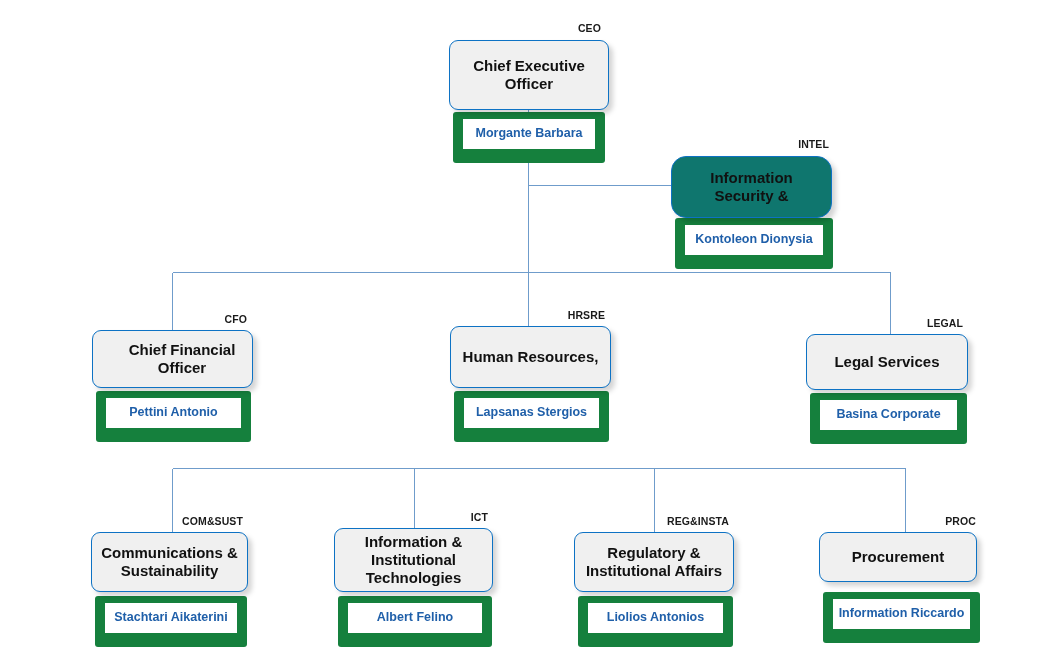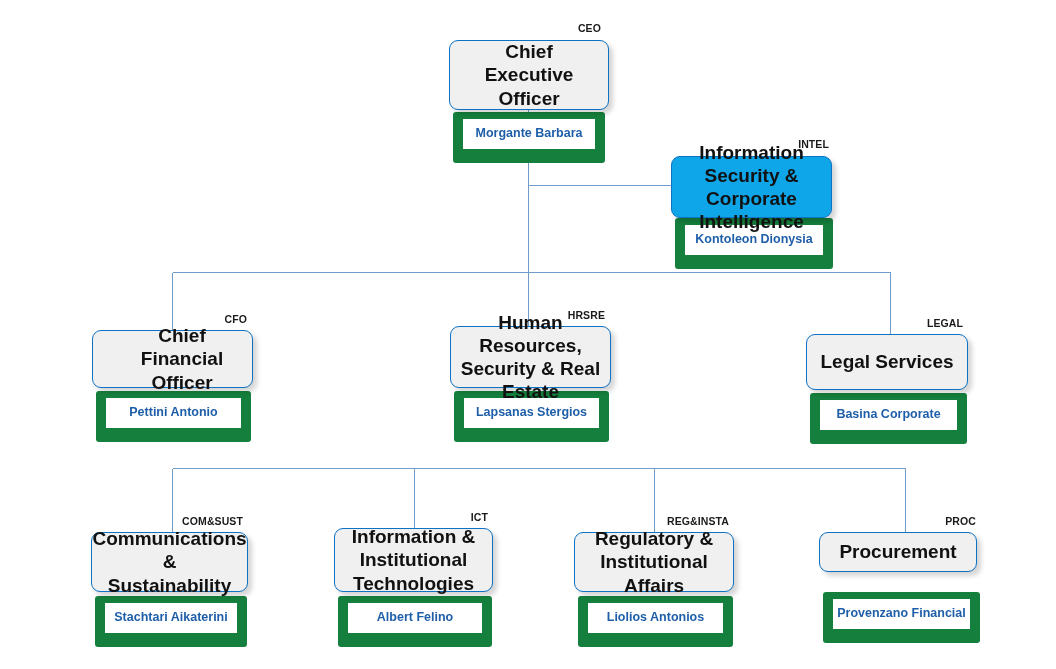--- a/index.html
+++ b/index.html
@@ -61,27 +61,28 @@
     box-sizing: border-box;
     border: 1.6px solid #0d72c4;
     border-radius: 9px;
     background: #f0f0f0;
     display: flex;
     align-items: center;
     justify-content: center;
     text-align: center;
     color: #111111;
     font-weight: bold;
-    font-size: 19px;
+    font-size: 15px;
     line-height: 1.22;
     padding: 4px 9px;
     box-shadow: 4px 4px 5px rgba(0,0,0,0.17);
   }
   .node .box.plain {
-    background: #0ea5e9;
+    background: #0f766e;
+    border-radius: 15px;
   }
   .node .box span {
     display: block;
   }
   
   .node .tag {
     position: absolute;
     font-size: 10.5px;
     font-weight: bold;
     color: #1a1a1a;
@@ -127,21 +128,20 @@
   </div>
 
   <div class="node" style="left:671px; top:156px; width:172px;">
     <div class="tag" style="left:0; top:-18px; width:158px;">INTEL</div>
     <div class="plate-wrap" style="top:62px; width:158px;">
       <div class="plate">Kontoleon  Dionysia</div>
     </div>
     <div class="box plain" style="width:161px; height:62px;">
       <div>
         <span>Information Security &amp;</span>
-        <span>Corporate Intelligence</span>
       </div>
     </div>
   </div>
 
   <div class="node" style="left:92px; top:330px; width:170px;">
     <div class="tag" style="left:0; top:-17px; width:155px;">CFO</div>
     <div class="plate-wrap" style="top:61px; width:155px;">
       <div class="plate">Pettini Antonio</div>
     </div>
     <div class="box" style="width:161px; height:58px;padding-left:28px;">
@@ -150,21 +150,20 @@
   </div>
 
   <div class="node" style="left:450px; top:326px; width:170px;">
     <div class="tag" style="left:0; top:-17px; width:155px;">HRSRE</div>
     <div class="plate-wrap" style="top:65px; width:155px;">
       <div class="plate">Lapsanas Stergios</div>
     </div>
     <div class="box" style="width:161px; height:62px;">
       <div>
         <span>Human Resources,</span>
-        <span>Security &amp; Real Estate</span>
       </div>
     </div>
   </div>
 
   <div class="node" style="left:806px; top:334px; width:172px;">
     <div class="tag" style="left:0; top:-17px; width:157px;">LEGAL</div>
     <div class="plate-wrap" style="top:59px; width:157px;">
       <div class="plate">Basina Corporate</div>
     </div>
     <div class="box" style="width:162px; height:56px;">
@@ -208,20 +207,20 @@
       <div>
         <span>Regulatory &amp;</span>
         <span>Institutional Affairs</span>
       </div>
     </div>
   </div>
 
   <div class="node" style="left:819px; top:532px; width:172px;">
     <div class="tag" style="left:0; top:-17px; width:157px;">PROC</div>
     <div class="plate-wrap" style="top:60px; width:157px;">
-      <div class="plate">Provenzano Financial</div>
-    </div>
-    <div class="box" style="width:158px; height:40px;">
+      <div class="plate">Information Riccardo</div>
+    </div>
+    <div class="box" style="width:158px; height:50px;">
       <span>Procurement</span>
     </div>
   </div>
 
 </div>
 
 </body></html>

